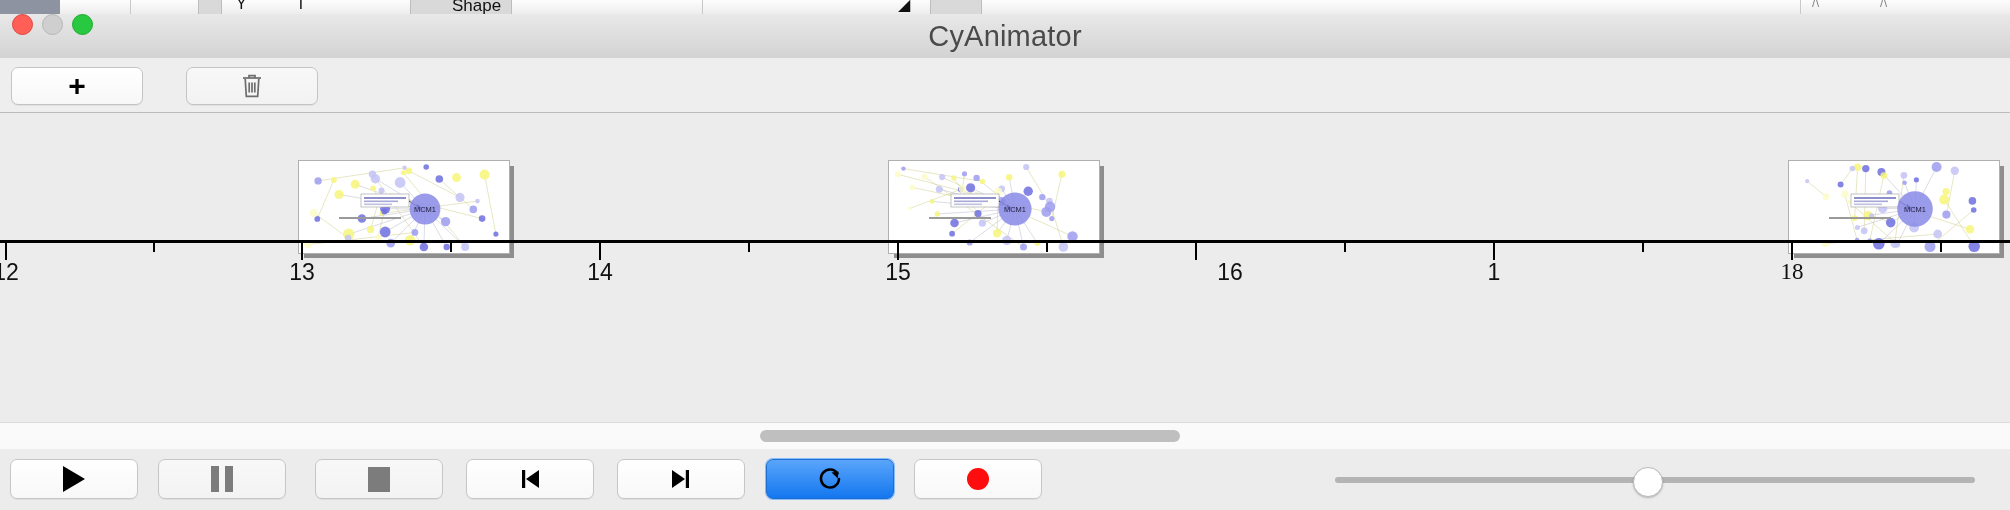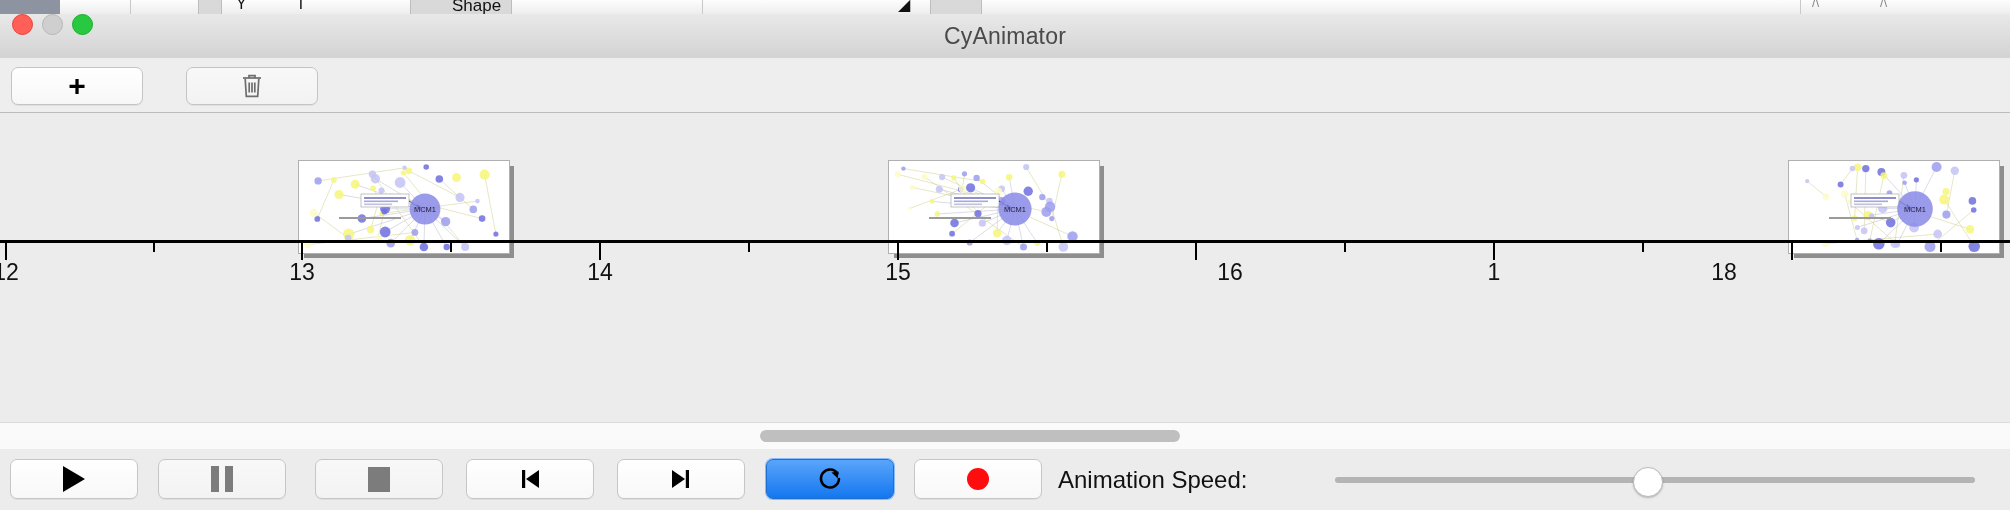--- a/index.html
+++ b/index.html
@@ -34,21 +34,21 @@
     border-bottom:1px solid #a7a7a7;
   }
   .traffic{position:absolute;top:14px;left:12px;display:flex;gap:9px;}
   .dot{width:21px;height:21px;border-radius:50%;box-sizing:border-box;}
   .dot.close{background:#ff5f57;border:1px solid #e0443e;}
   .dot.min{background:#cfcfcf;border:1px solid #b6b6b6;}
   .dot.max{background:#28c840;border:1px solid #1dab2c;}
   .wtitle{
     position:absolute;left:0;top:0;width:2010px;height:44px;
     display:flex;align-items:center;justify-content:center;
-    font-size:23px;color:#4a4a4a;letter-spacing:0.2px;
+    font-size:29px;color:#4a4a4a;letter-spacing:0.2px;
   }
 
   
   .toolbar{
     position:absolute;left:0;top:58px;width:2010px;height:54px;
     background:#eeeeee;border-bottom:1px solid #bcbcbc;
   }
   .btn{
     position:absolute;box-sizing:border-box;
     border:1px solid #c4c4c4;border-radius:7px;
@@ -478,21 +478,21 @@
           <div class="tick major" style="left: 897px;"></div>
           <div class="tlabel" style="left: 898px;">15</div>
           <div class="tick minor" style="left: 1046px;"></div>
           <div class="tick major" style="left: 1195px;"></div>
           <div class="tlabel" style="left: 1196px; margin-left: 34px;">16</div>
           <div class="tick minor" style="left: 1344px;"></div>
           <div class="tick major" style="left: 1493px;"></div>
           <div class="tlabel" style="left: 1494px;">1</div>
           <div class="tick minor" style="left: 1642px;"></div>
           <div class="tick major" style="left: 1791px;"></div>
-          <div class="tlabel" style="left: 1724px;">18</div>
+          <div class="tlabel" style="left: 1792px; font-family: Liberation Serif, serif;">18</div>
           <div class="tick minor" style="left: 1940px;"></div>
         </div>
     </div>
   </div>
 
   <div class="hscroll">
     <div class="thumb" id="scroll-thumb" style="left: 760px; width: 420px;"></div>
   </div>
 
   <div class="playbar">
@@ -524,19 +524,18 @@
         <div class="pbtn active" style="left: 766px; width: 128px;">
           <svg width="30" height="30" viewBox="0 0 30 30" fill="none" stroke="#000" stroke-width="2.6">
             <path d="M22.5 9.5 A9 9 0 1 0 24 15" stroke-linecap="round"></path>
             <path d="M16.5 8.6 L23.4 7.4 L22.8 14.4" fill="#000" stroke="none"></path>
           </svg>
         </div>
         <div class="pbtn" style="left: 914px; width: 128px;">
           <span class="rec-dot"></span>
         </div>
       </div>
-    <div class="speed-label" style="left:1058px;">Animation Speed:</div>
     <div class="slider" id="speed-slider" style="left: 1335px; width: 670px;">
       <div class="track" id="speed-track" style="left: 0px; width: 640px;"></div>
       <div class="thumb" id="speed-thumb" style="left: 298px;"></div>
     </div>
   </div>
 </div>
 
 </body></html>

